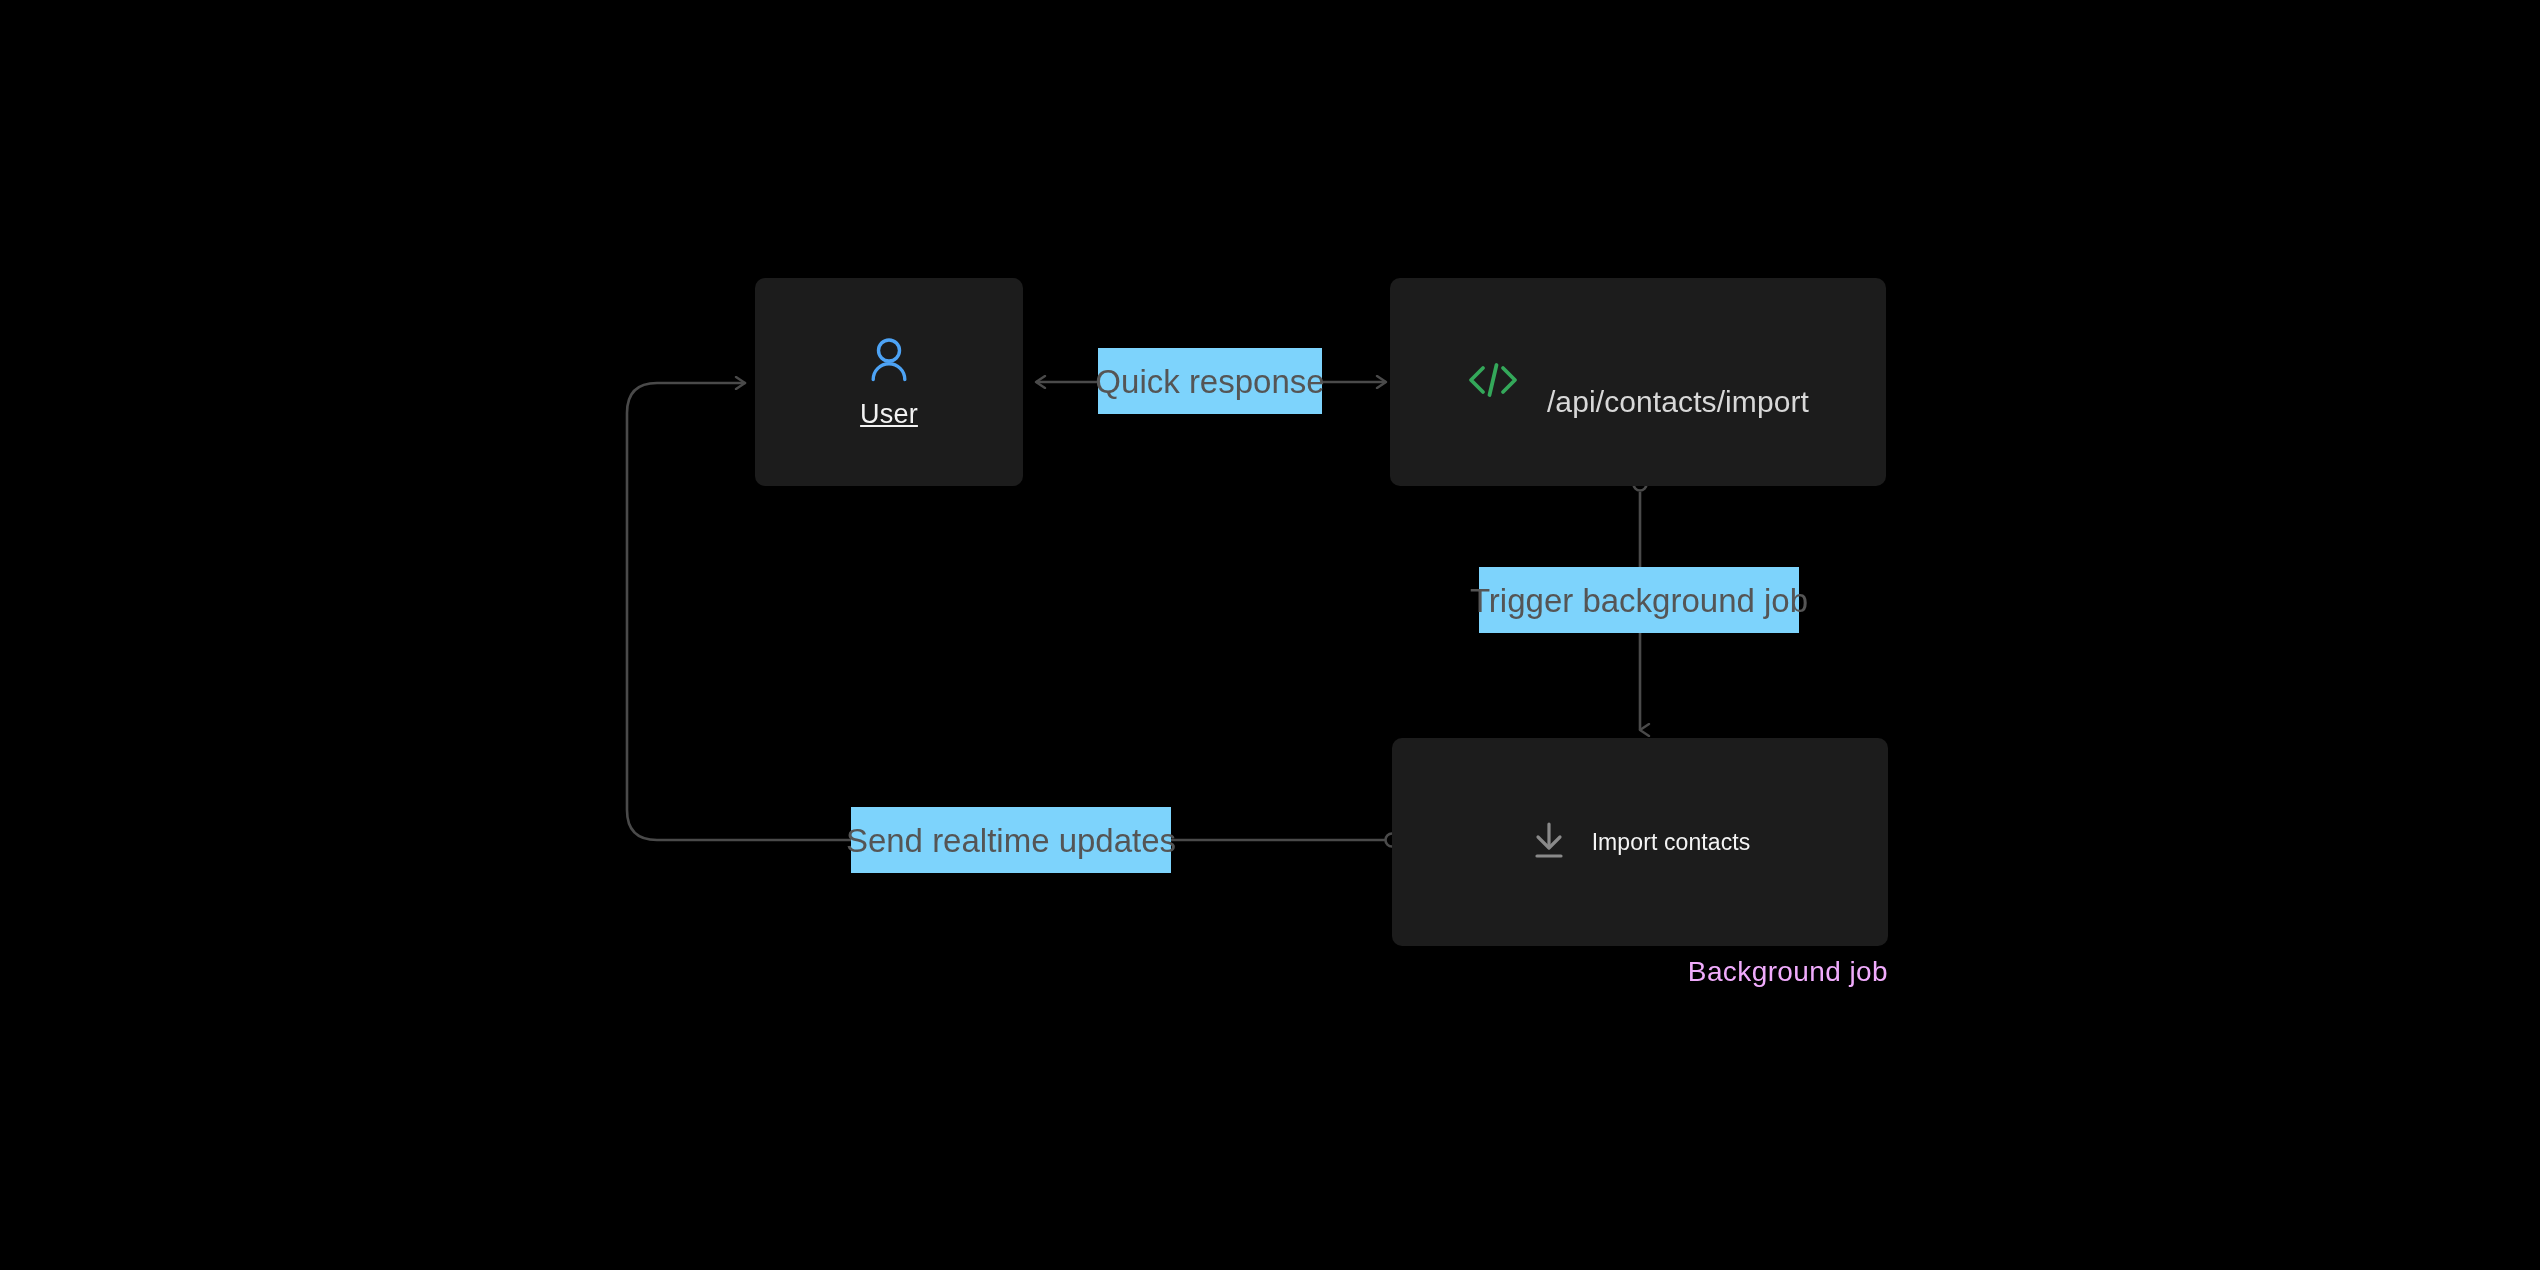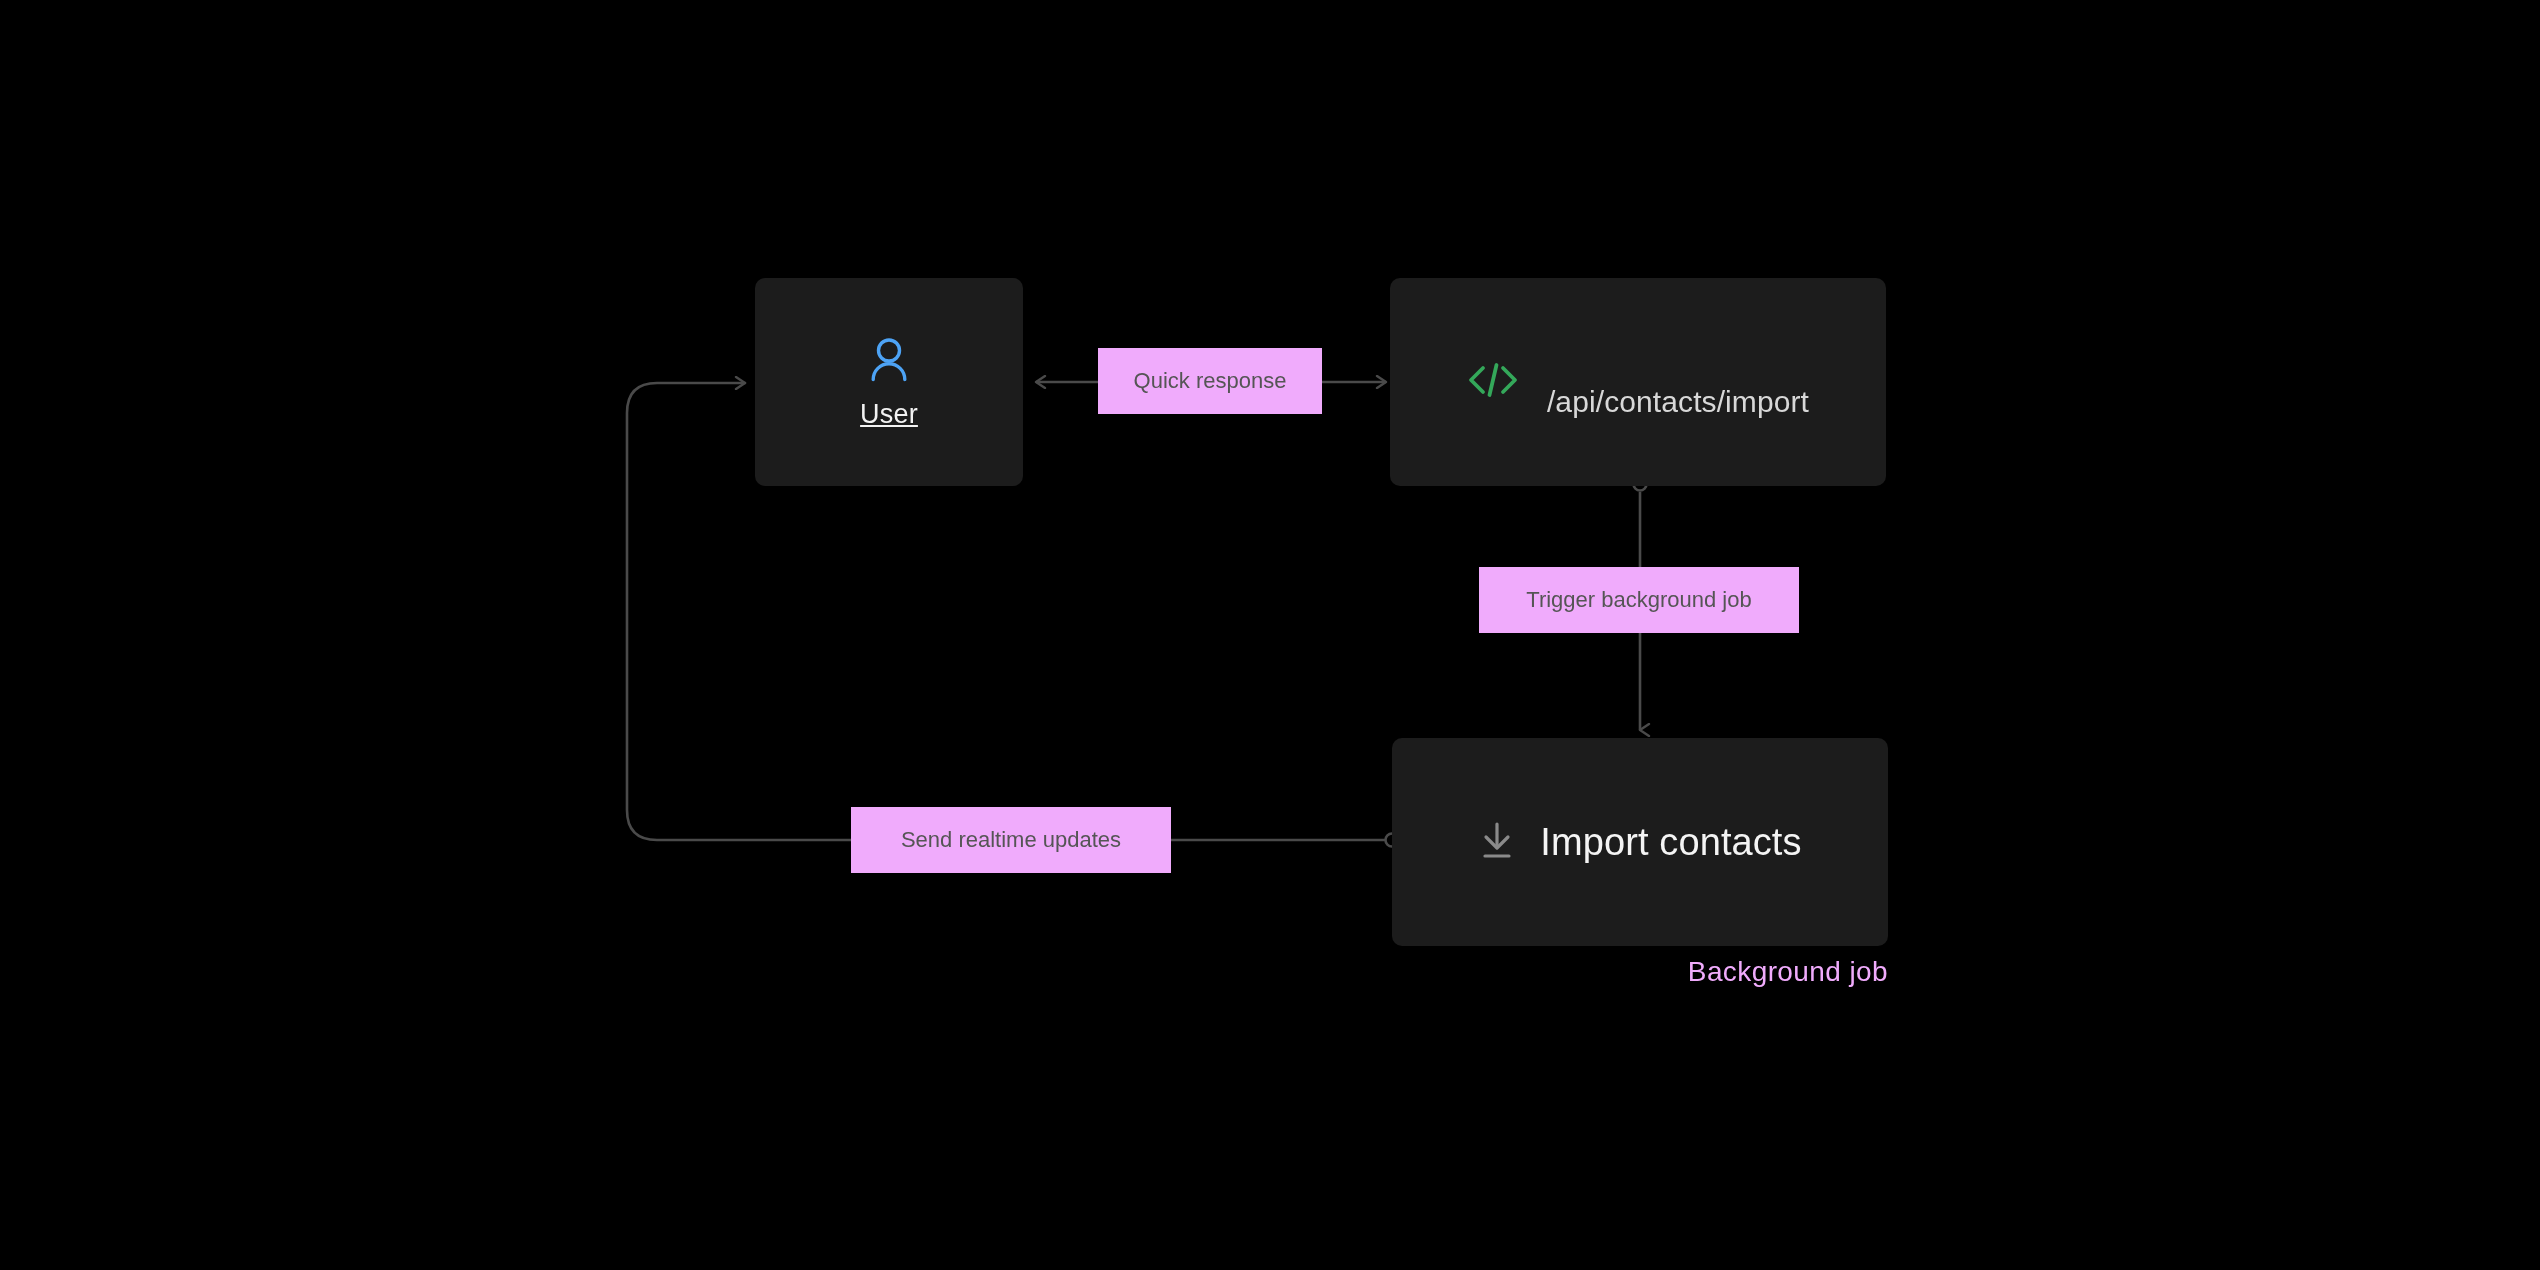--- a/index.html
+++ b/index.html
@@ -87,35 +87,35 @@
     color: #d8d8d8;
     font-size: 30px;
     line-height: 1;
     letter-spacing: 0.1px;
     white-space: nowrap;
     margin-top: 40px;
   }
 
   .node-label-job {
     color: #f4f4f4;
-    font-size: 38px;
+    font-size: 23px;
     line-height: 1;
     letter-spacing: 0.1px;
     white-space: nowrap;
   }
 
   .code-icon { display: block; }
   .download-icon { display: block; }
 
   
   .edge-label {
     position: absolute;
-    background: #f0abfc;
+    background: #7dd3fc;
     color: #555555;
-    font-size: 22px;
+    font-size: 33px;
     line-height: 1;
     white-space: nowrap;
     display: flex;
     align-items: center;
     justify-content: center;
     box-sizing: border-box;
   }
 
   .lbl-quick {
     left: 1098px;

